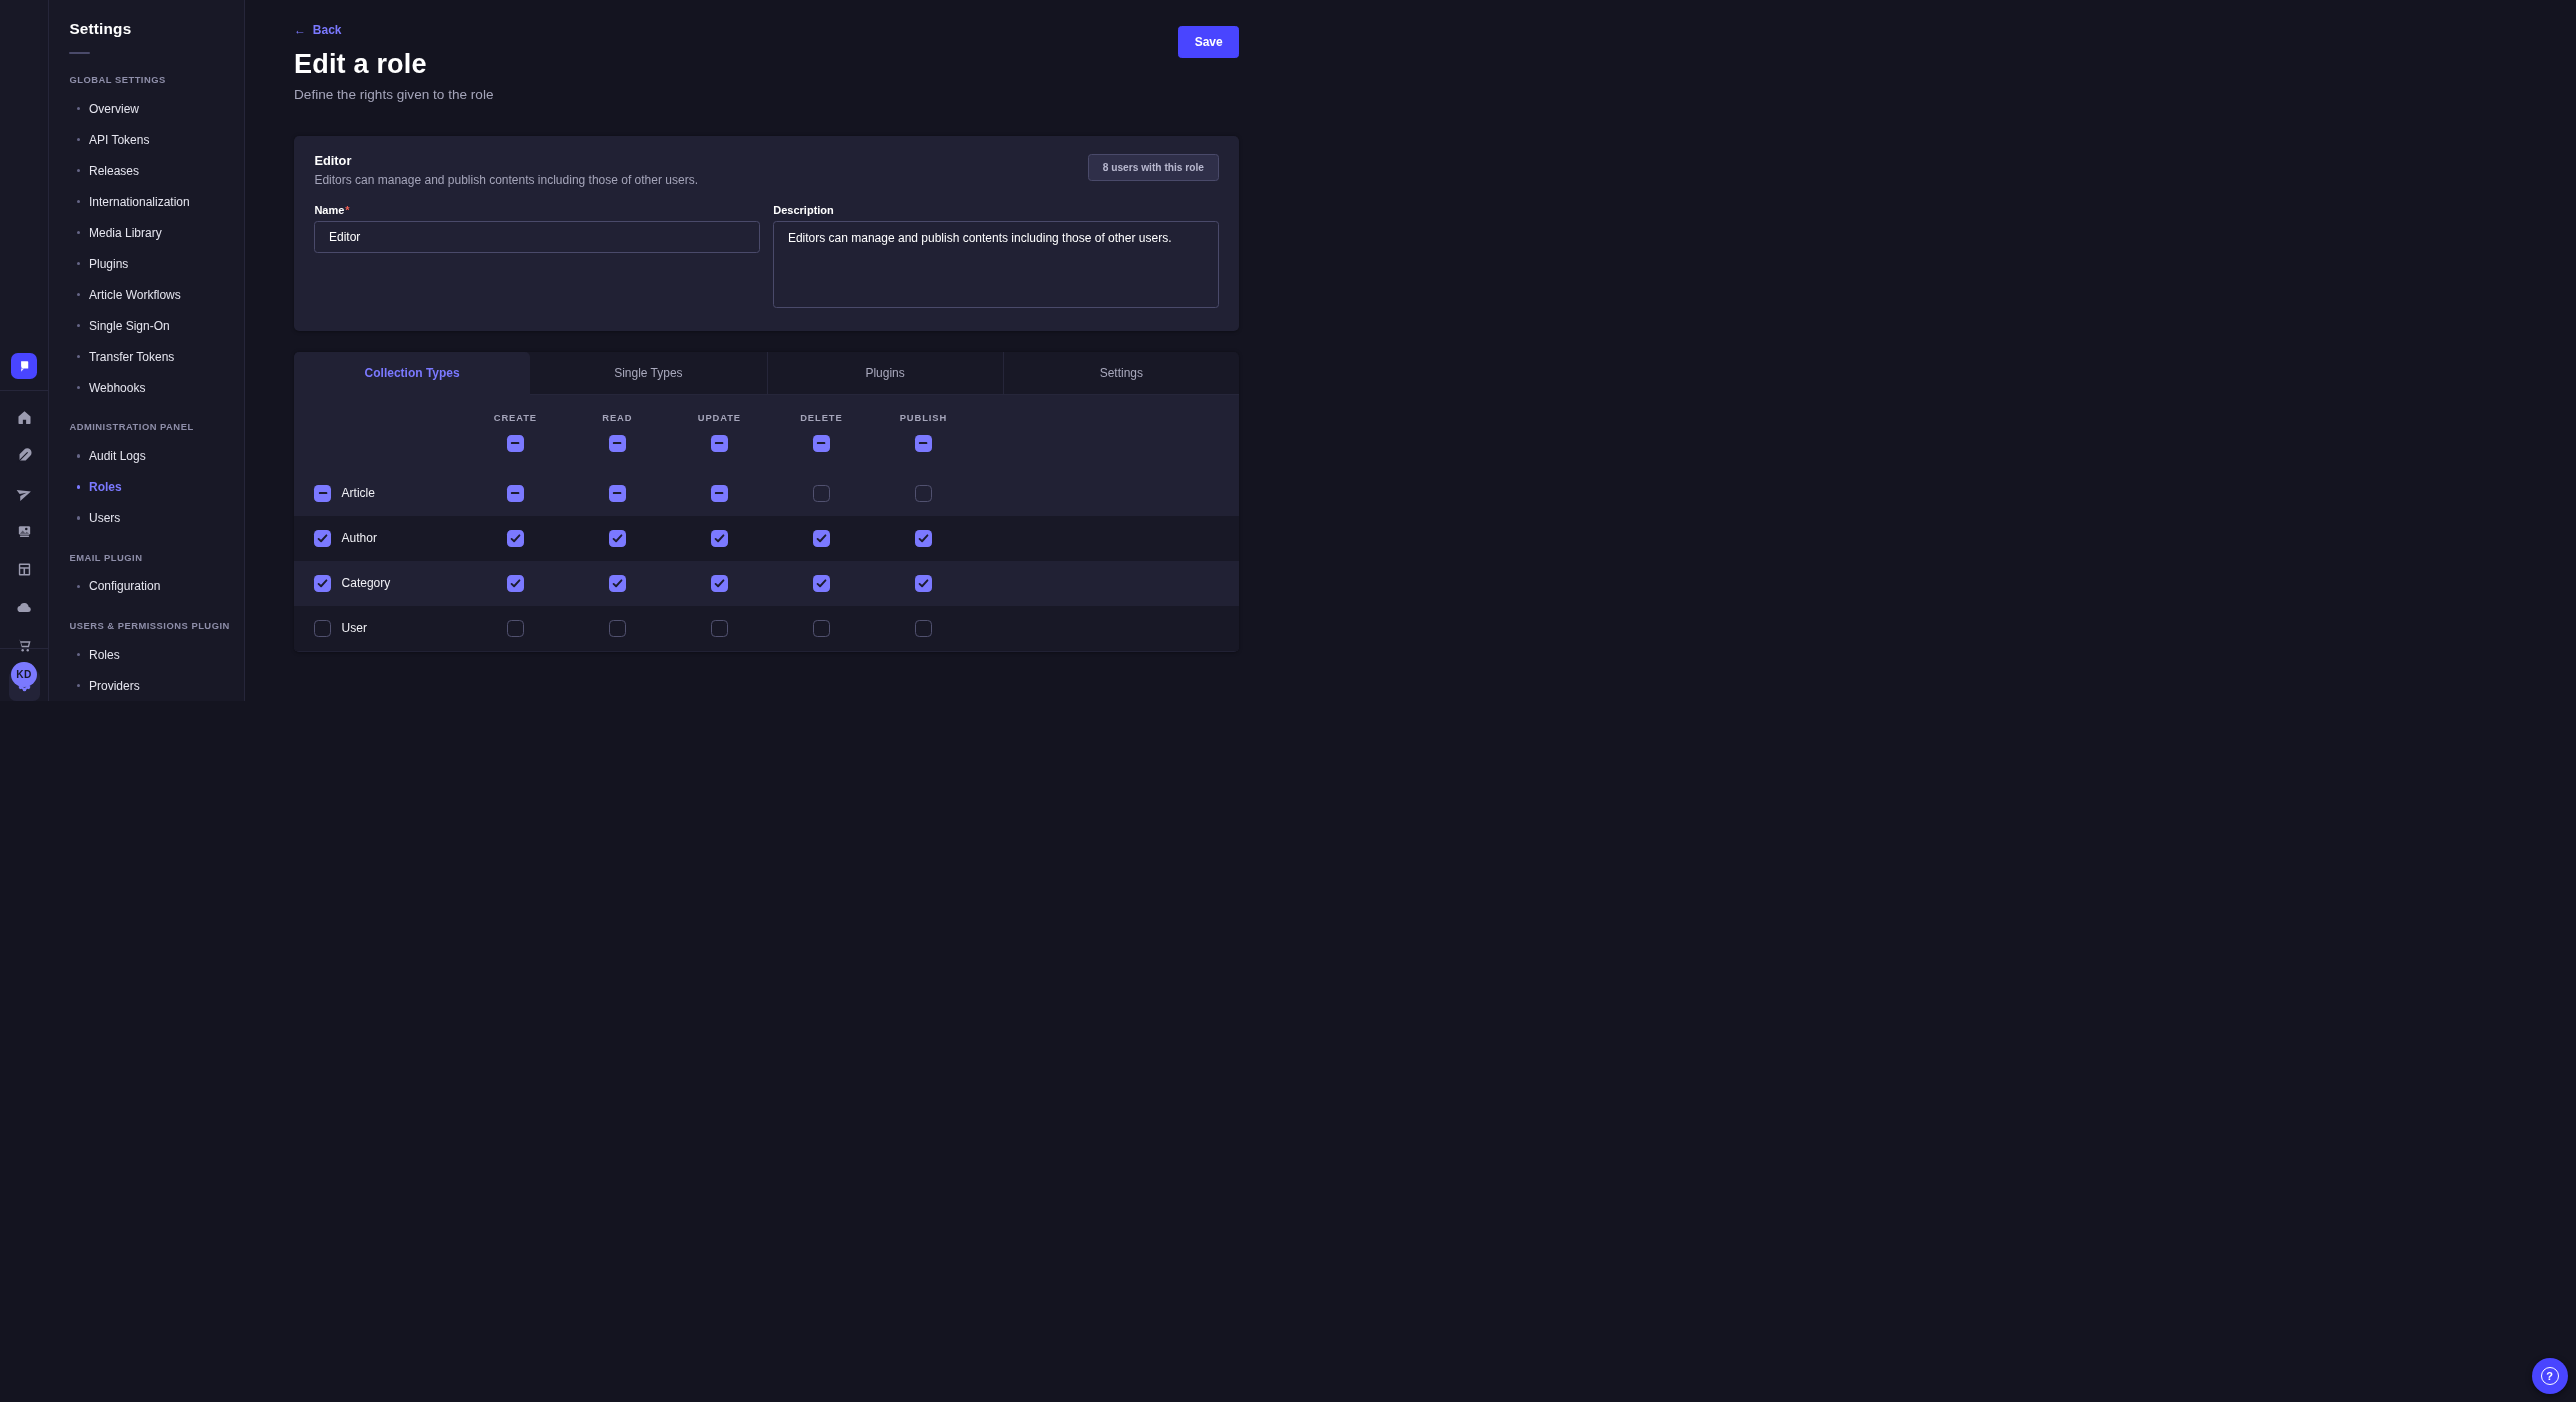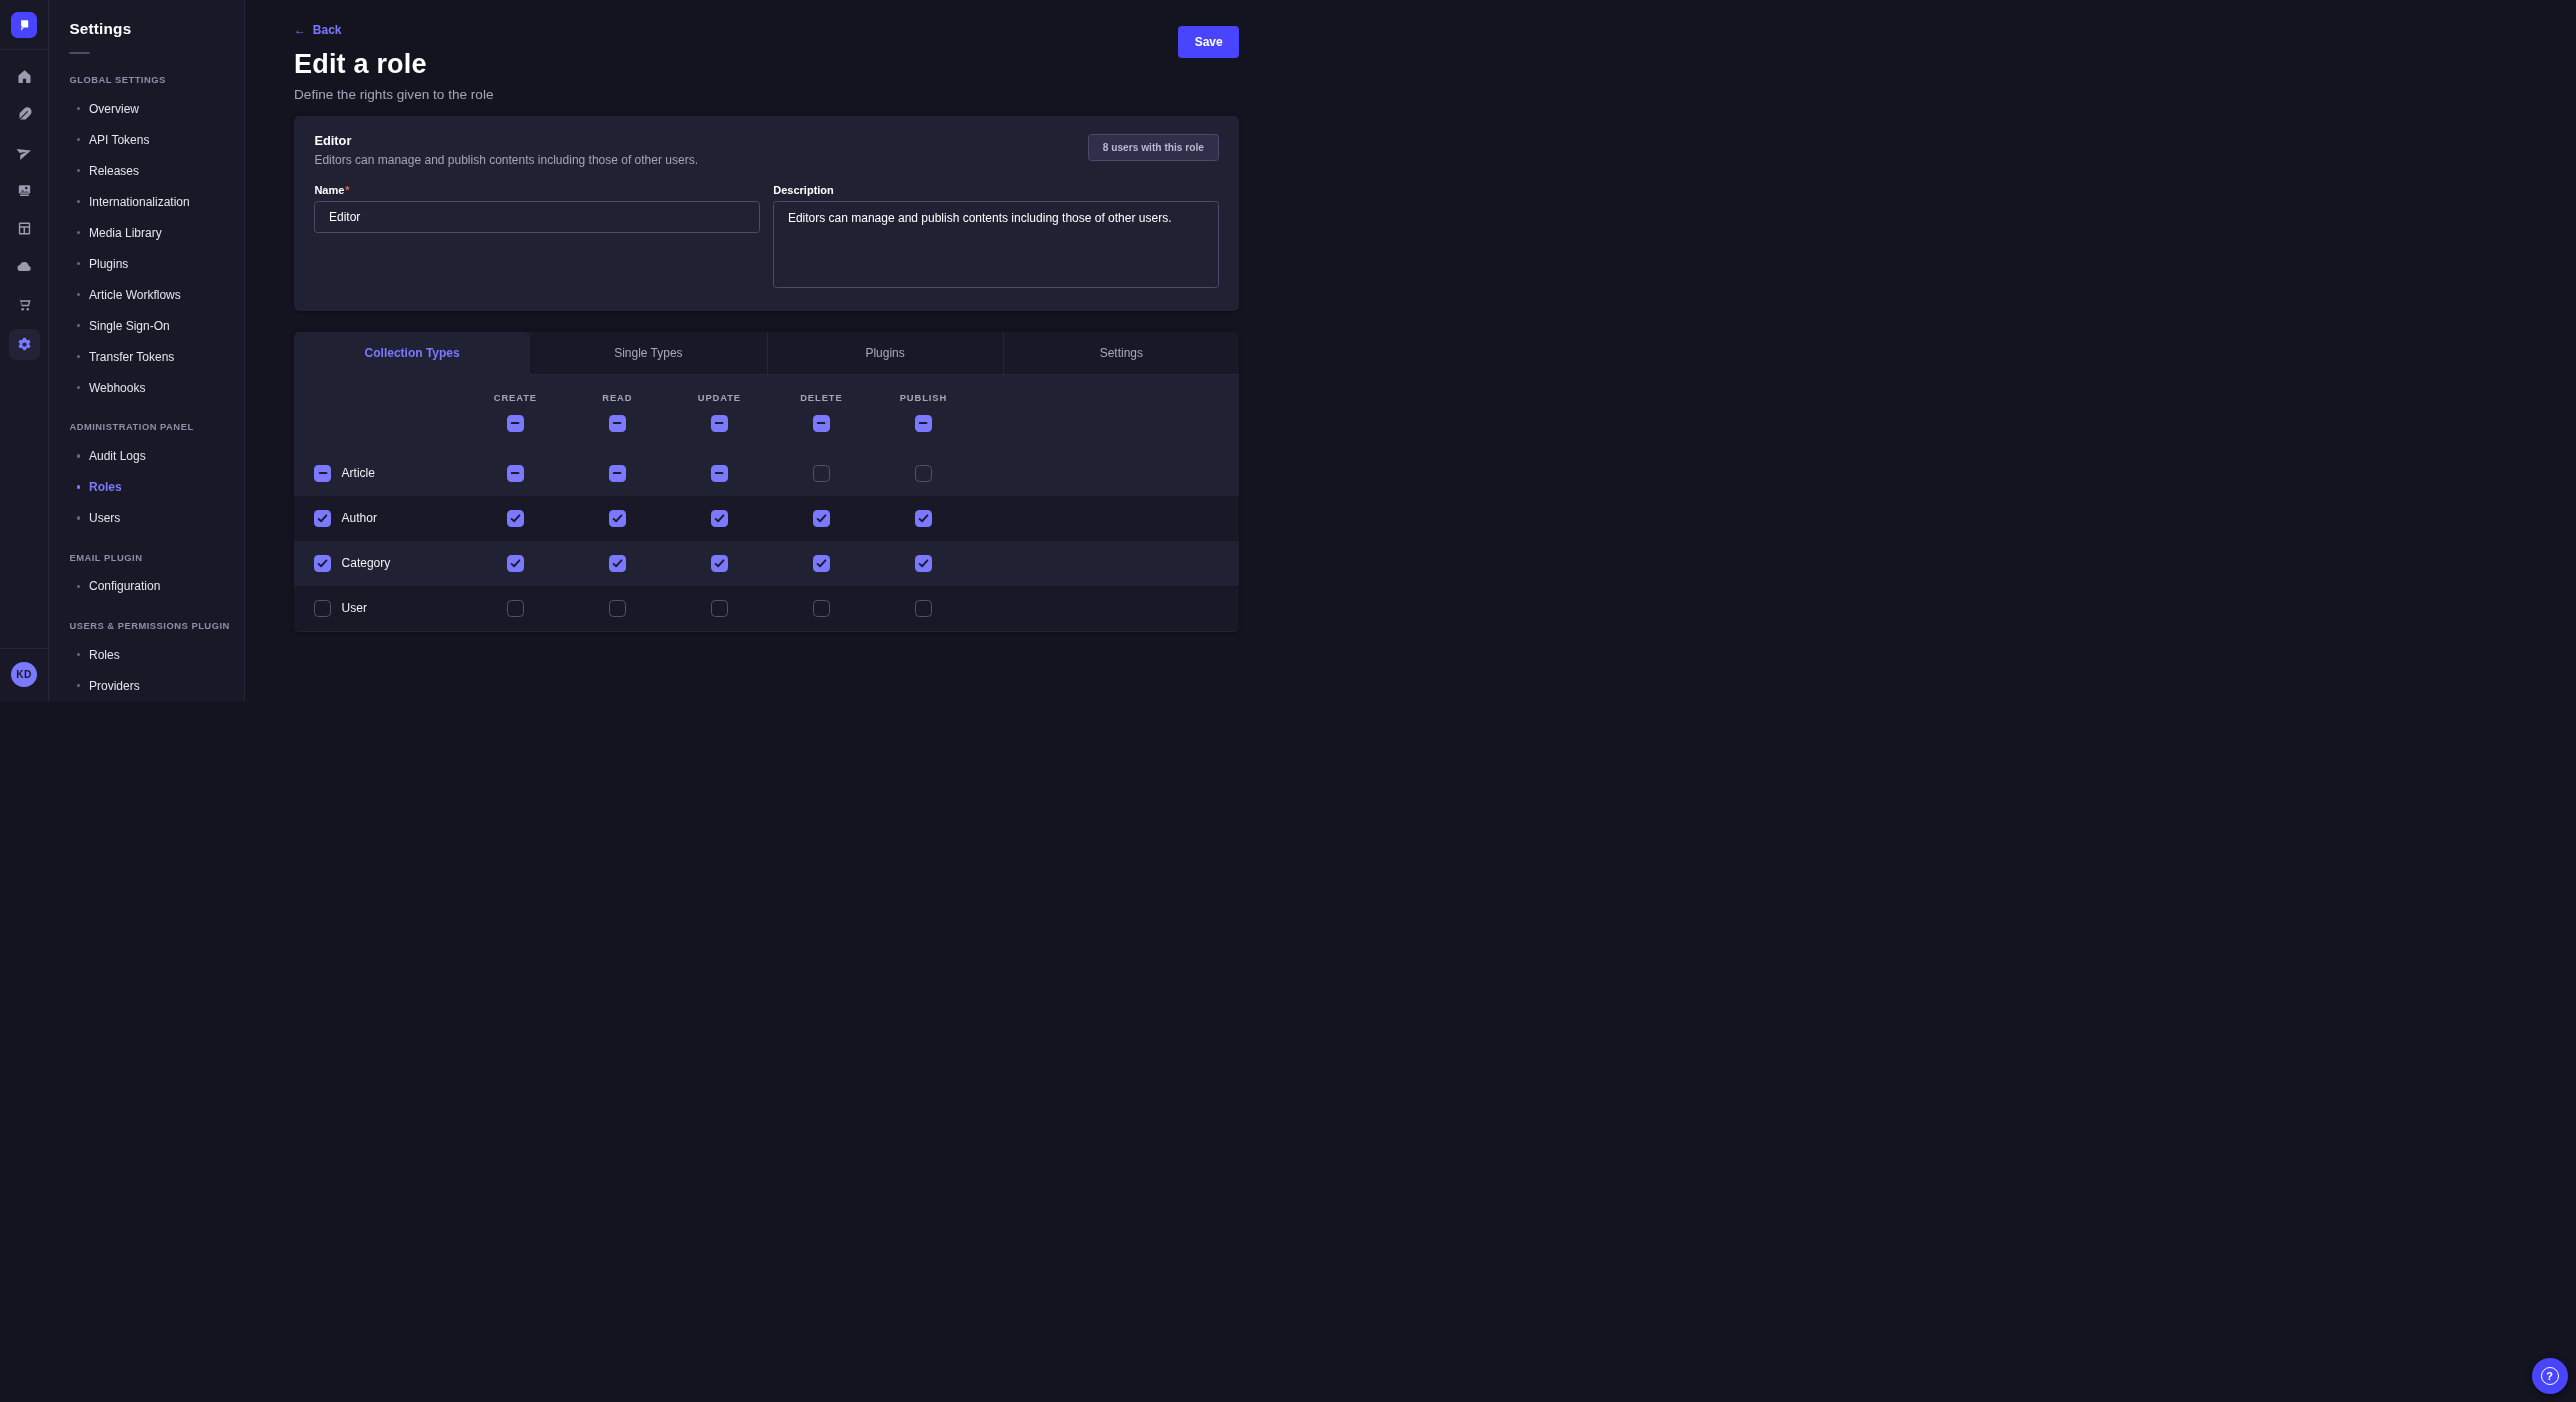--- a/index.html
+++ b/index.html
@@ -26,20 +26,21 @@
     background:var(--bg-page);
     color:var(--text-white);
     display:flex;
   }
   
   .rail{
     width:49px;height:100%;background:var(--bg-sidebar);
     border-right:0.9px solid var(--border);
     display:flex;flex-direction:column;align-items:center;flex-shrink:0;
     position:relative;
+    justify-content:flex-end;
   }
   .logo{
     width:25.6px;height:25.6px;border-radius:6.8px;background:var(--accent);
     margin-top:12px;display:flex;align-items:center;justify-content:center;
     cursor:pointer;
   }
   .rail-divider-top{width:100%;height:0.9px;background:var(--border);margin-top:11px;}
   .rail-nav{display:flex;flex-direction:column;align-items:center;margin-top:13.6px;gap:11px;}
   .rail-btn{
     width:27px;height:27px;display:flex;align-items:center;justify-content:center;
@@ -83,21 +84,21 @@
   .page-title{font-size:27px;font-weight:700;margin-top:12px;letter-spacing:0.2px;}
   .page-subtitle{font-size:13.6px;color:var(--text-muted);margin-top:6.8px;}
   .save-btn{
     position:absolute;top:26px;right:49px;height:32px;padding:0 15.3px;
     background:var(--accent);color:#fff;font-size:12px;font-weight:600;
     border:0.9px solid var(--accent);border-radius:3.4px;cursor:pointer;
     font-family:"Liberation Sans", sans-serif;
   }
   
   .role-card{
-    margin-top:14px;background:var(--bg-surface);border-radius:5.1px;
+    margin-top:34px;background:var(--bg-surface);border-radius:5.1px;
     padding:17px 20.4px 20.4px;box-shadow:0 0.9px 3.4px rgba(0,0,0,.35);
   }
   .role-card-head{display:flex;justify-content:space-between;align-items:flex-start;}
   .role-title{font-size:12.8px;font-weight:700;}
   .role-desc{font-size:12px;color:var(--text-muted);margin-top:5.1px;}
   .users-badge{
     background:var(--badge-bg);border:0.9px solid var(--border-input);border-radius:3.4px;
     color:#b8b8cf;font-size:10.2px;font-weight:600;padding:6.8px 13.6px;cursor:pointer;
     font-family:"Liberation Sans", sans-serif;margin-top:1.7px;flex-shrink:0;
   }

